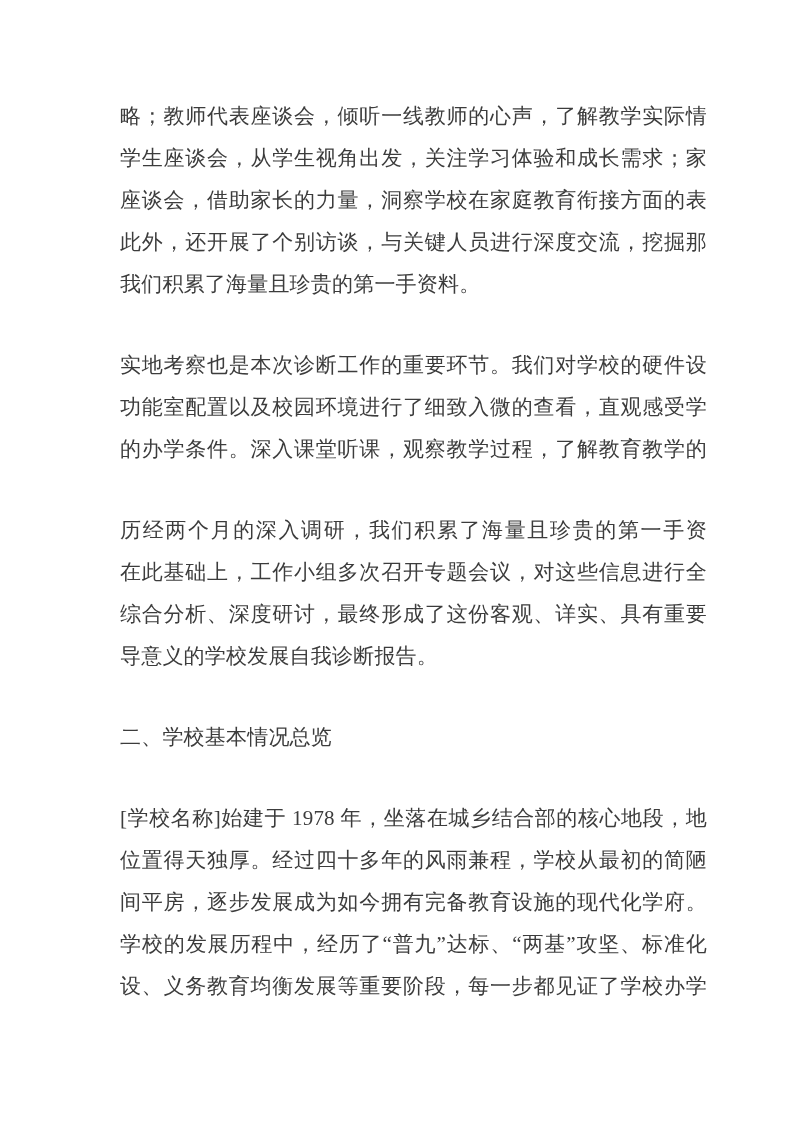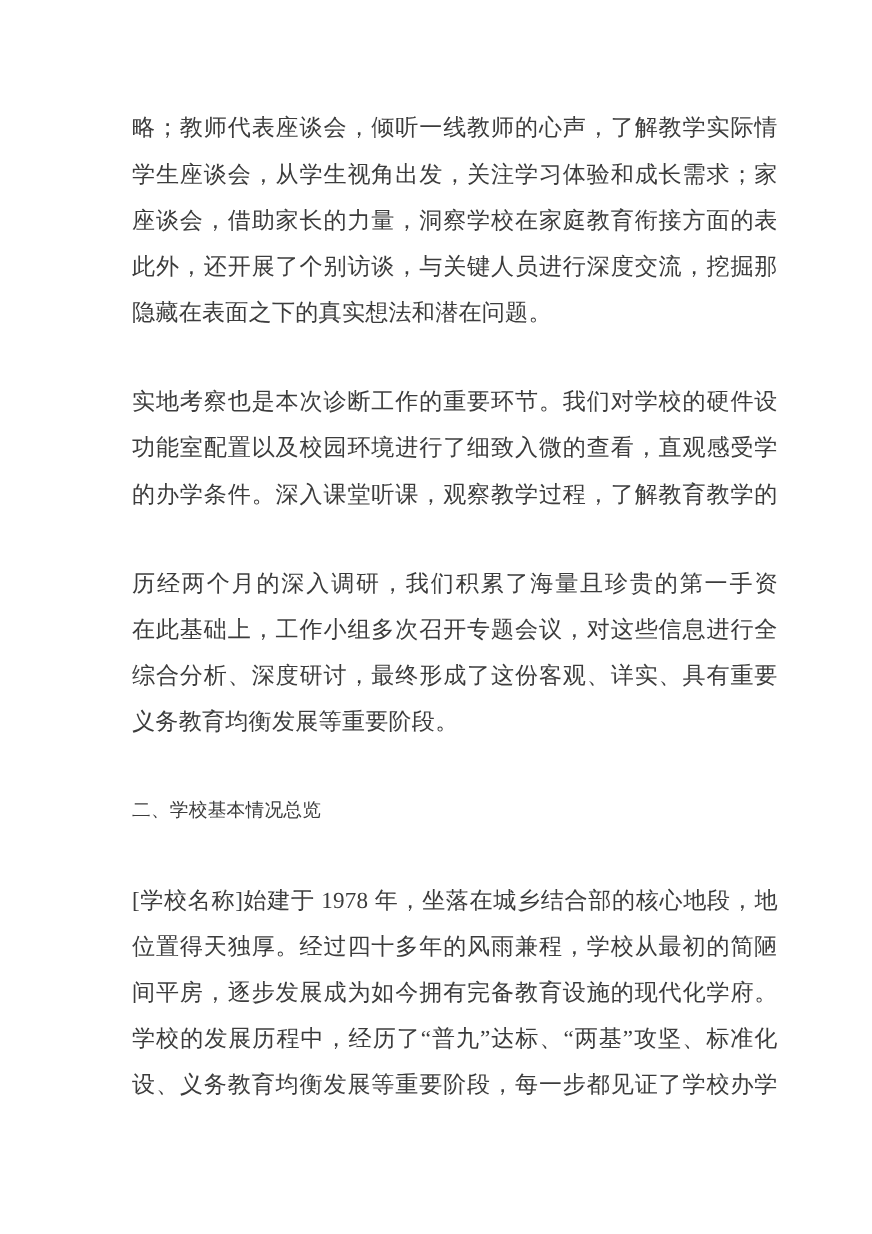--- a/index.html
+++ b/index.html
@@ -36,47 +36,47 @@
   .line.fill {
     text-align: justify;
     text-align-last: justify;
     text-justify: inter-character;
     white-space: normal;
     overflow: hidden;
   }
   .heading {
     margin: 0;
     font-weight: normal;
-    font-size: 17px;
+    font-size: 21px;
   }
 </style>
 </head>
 <body>
 
 <div class="page">
 
   <div class="para">
     <div class="line fill">略；教师代表座谈会，倾听一线教师的心声，了解教学实际情况；</div>
     <div class="line fill">学生座谈会，从学生视角出发，关注学习体验和成长需求；家长</div>
     <div class="line fill">座谈会，借助家长的力量，洞察学校在家庭教育衔接方面的表现。</div>
     <div class="line fill">此外，还开展了个别访谈，与关键人员进行深度交流，挖掘那些</div>
-    <div class="line">隐藏在表面之下的真实想法和潜在问题。</div>
+    <div class="line">我们积累了海量且珍贵的第一手资料。</div>
   </div>
 
   <div class="para">
     <div class="line fill">实地考察也是本次诊断工作的重要环节。我们对学校的硬件设施、</div>
     <div class="line fill">功能室配置以及校园环境进行了细致入微的查看，直观感受学校</div>
     <div class="line fill">的办学条件。深入课堂听课，观察教学过程，了解教育教学的实</div>
   </div>
 
   <div class="para">
     <div class="line fill">历经两个月的深入调研，我们积累了海量且珍贵的第一手资料。</div>
     <div class="line fill">在此基础上，工作小组多次召开专题会议，对这些信息进行全面</div>
     <div class="line fill">综合分析、深度研讨，最终形成了这份客观、详实、具有重要指</div>
-    <div class="line">义务教育均衡发展等重要阶段。</div>
+    <div class="line">导意义的学校发展自我诊断报告。</div>
   </div>
 
   <div class="para">
     <h2 class="heading line">二、学校基本情况总览</h2>
   </div>
 
   <div class="para">
     <div class="line fill">[学校名称]始建于 1978 年，坐落在城乡结合部的核心地段，地理</div>
     <div class="line fill">位置得天独厚。经过四十多年的风雨兼程，学校从最初的简陋几</div>
     <div class="line fill">间平房，逐步发展成为如今拥有完备教育设施的现代化学府。在</div>

